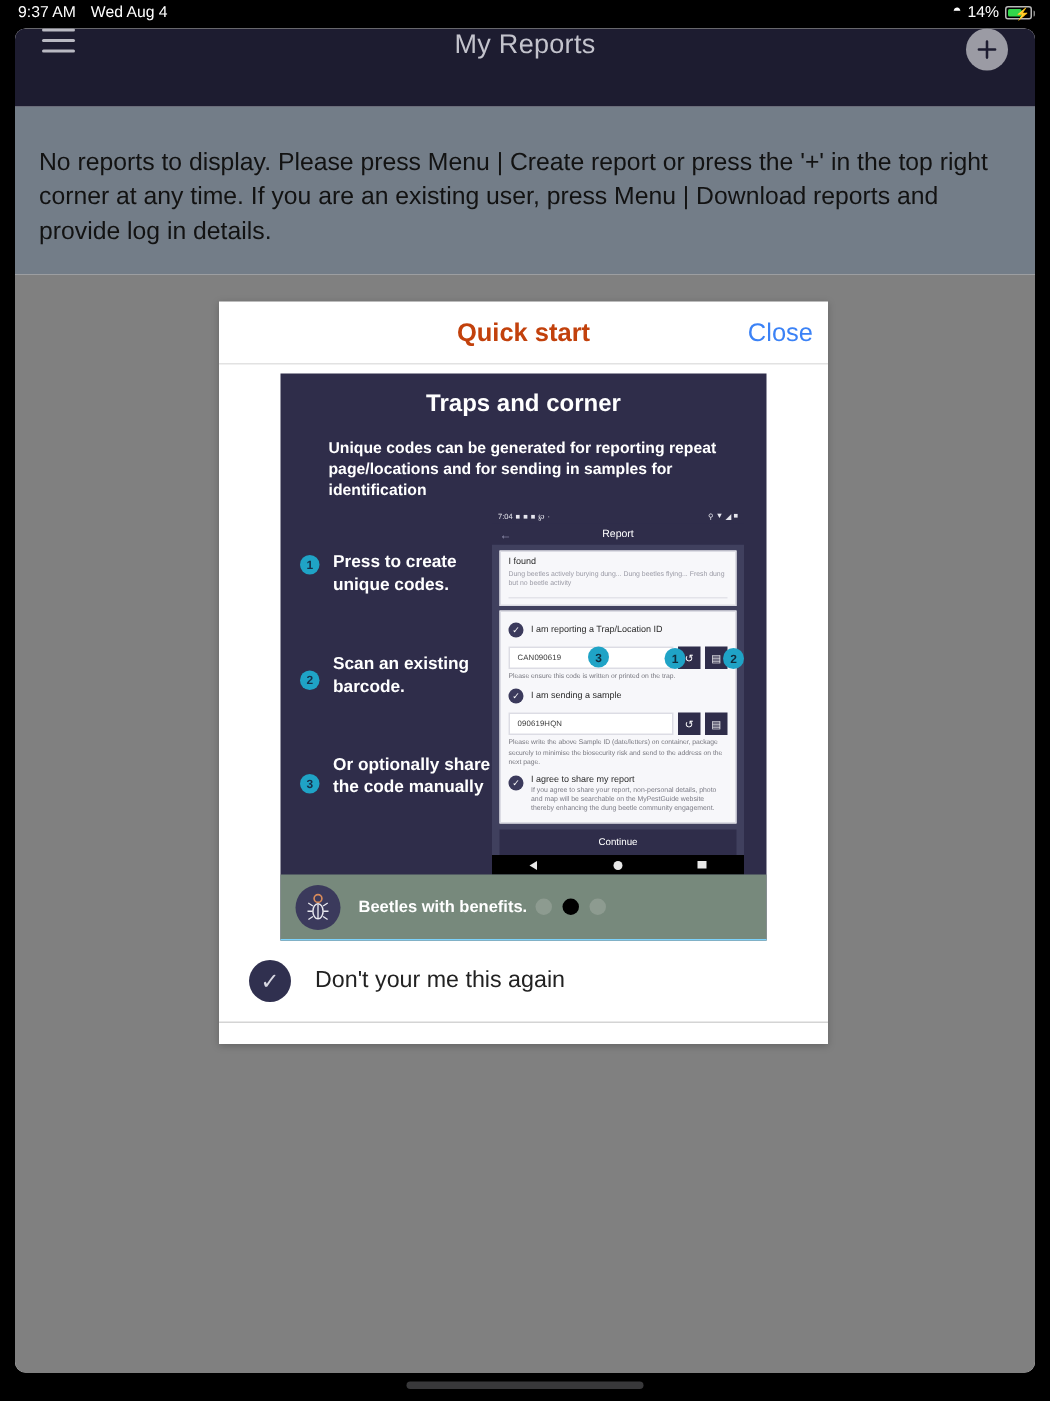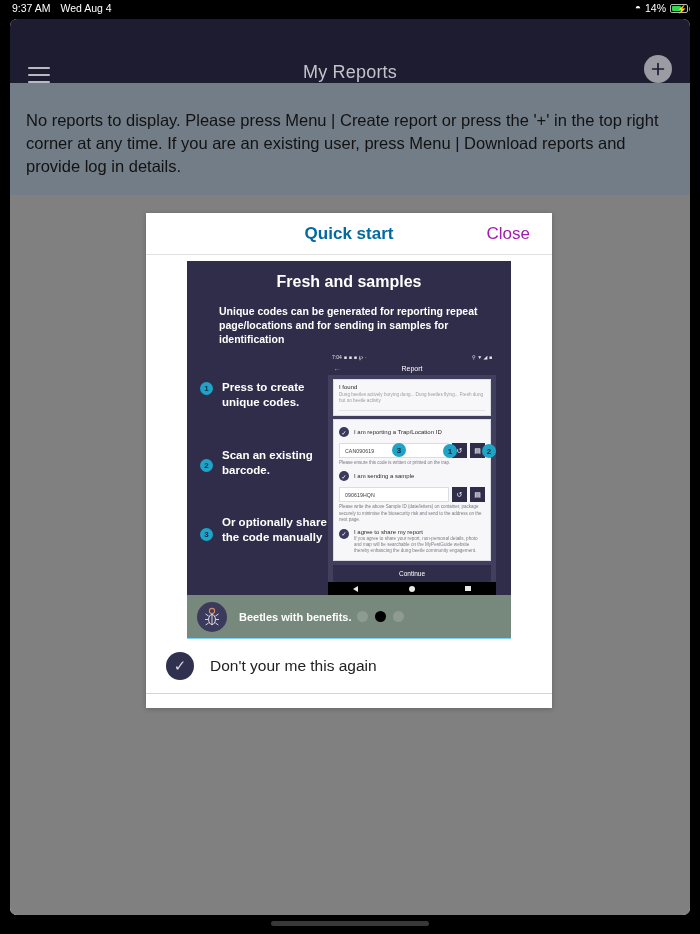--- a/index.html
+++ b/index.html
@@ -36,22 +36,22 @@
   .app {
     position: absolute; left: 10px; top: 19px;
     width: 680px; height: 896px;
     background: #ffffff;
     border-radius: 7px;
     overflow: hidden;
   }
 
   
   .app-header {
-    height: 64px; background: #1d1c30;
-    display: flex; align-items: flex-end; position: relative;
+    height: 52px; background: #1d1c30;
+    display: flex; align-items: flex-start; position: relative;
     padding: 0 18px;
   }
   .hamburger { width: 22px; display: flex; flex-direction: column; gap: 5px; cursor: pointer; }
   .hamburger span { display: block; height: 2px; background: #b9b9c2; border-radius: 1px; }
   .app-title {
     position: absolute; left: 0; right: 0; text-align: center;
     color: #c3c3cc; font-size: 18px; letter-spacing: .2px;
     pointer-events: none;
   }
   .plus-btn {
@@ -84,24 +84,24 @@
     left: 136px; top: 18px;
     width: 406px;
     background: #ffffff;
     box-shadow: 0 1px 5px rgba(0,0,0,.22);
   }
   .modal-head {
     height: 42px; position: relative;
     display: flex; align-items: center; justify-content: center;
     border-bottom: 1px solid #e2e2e2;
   }
-  .modal-title { font-size: 17px; font-weight: 700; color: #0369a1; }
+  .modal-title { font-size: 17px; font-weight: 700; color: #c2410c; }
   .modal-close {
-    position: absolute; right: 22px; top: 50%; transform: translateY(-50%);
-    font-size: 17px; color: #a21caf; cursor: pointer;
+    position: absolute; right: 10px; top: 50%; transform: translateY(-50%);
+    font-size: 17px; color: #3b82f6; cursor: pointer;
   }
 
   
   .slide-wrap { padding: 6px 41px 0 41px; background: #fff; }
   .slide {
     background: #2f2d4a; position: relative;
     padding: 12px 0 0 0;
   }
   .slide-title {
     color: #fff; font-size: 16px; font-weight: 700; text-align: center;
@@ -272,21 +272,21 @@
     <div class="modal">
 
       <div class="modal-head">
         <div class="modal-title">Quick start</div>
         <div class="modal-close">Close</div>
       </div>
 
       <div class="slide-wrap">
         <div class="slide">
 
-          <div class="slide-title">Fresh and samples</div>
+          <div class="slide-title">Traps and corner</div>
           <div class="slide-sub">Unique codes can be generated for reporting repeat page/locations and for sending in samples for identification</div>
 
           <div class="slide-cols">
 
             <div class="steps">
               <div class="step s1">
                 <div class="num">1</div>
                 <div class="txt">Press to create unique codes.</div>
               </div>
               <div class="step s2">

